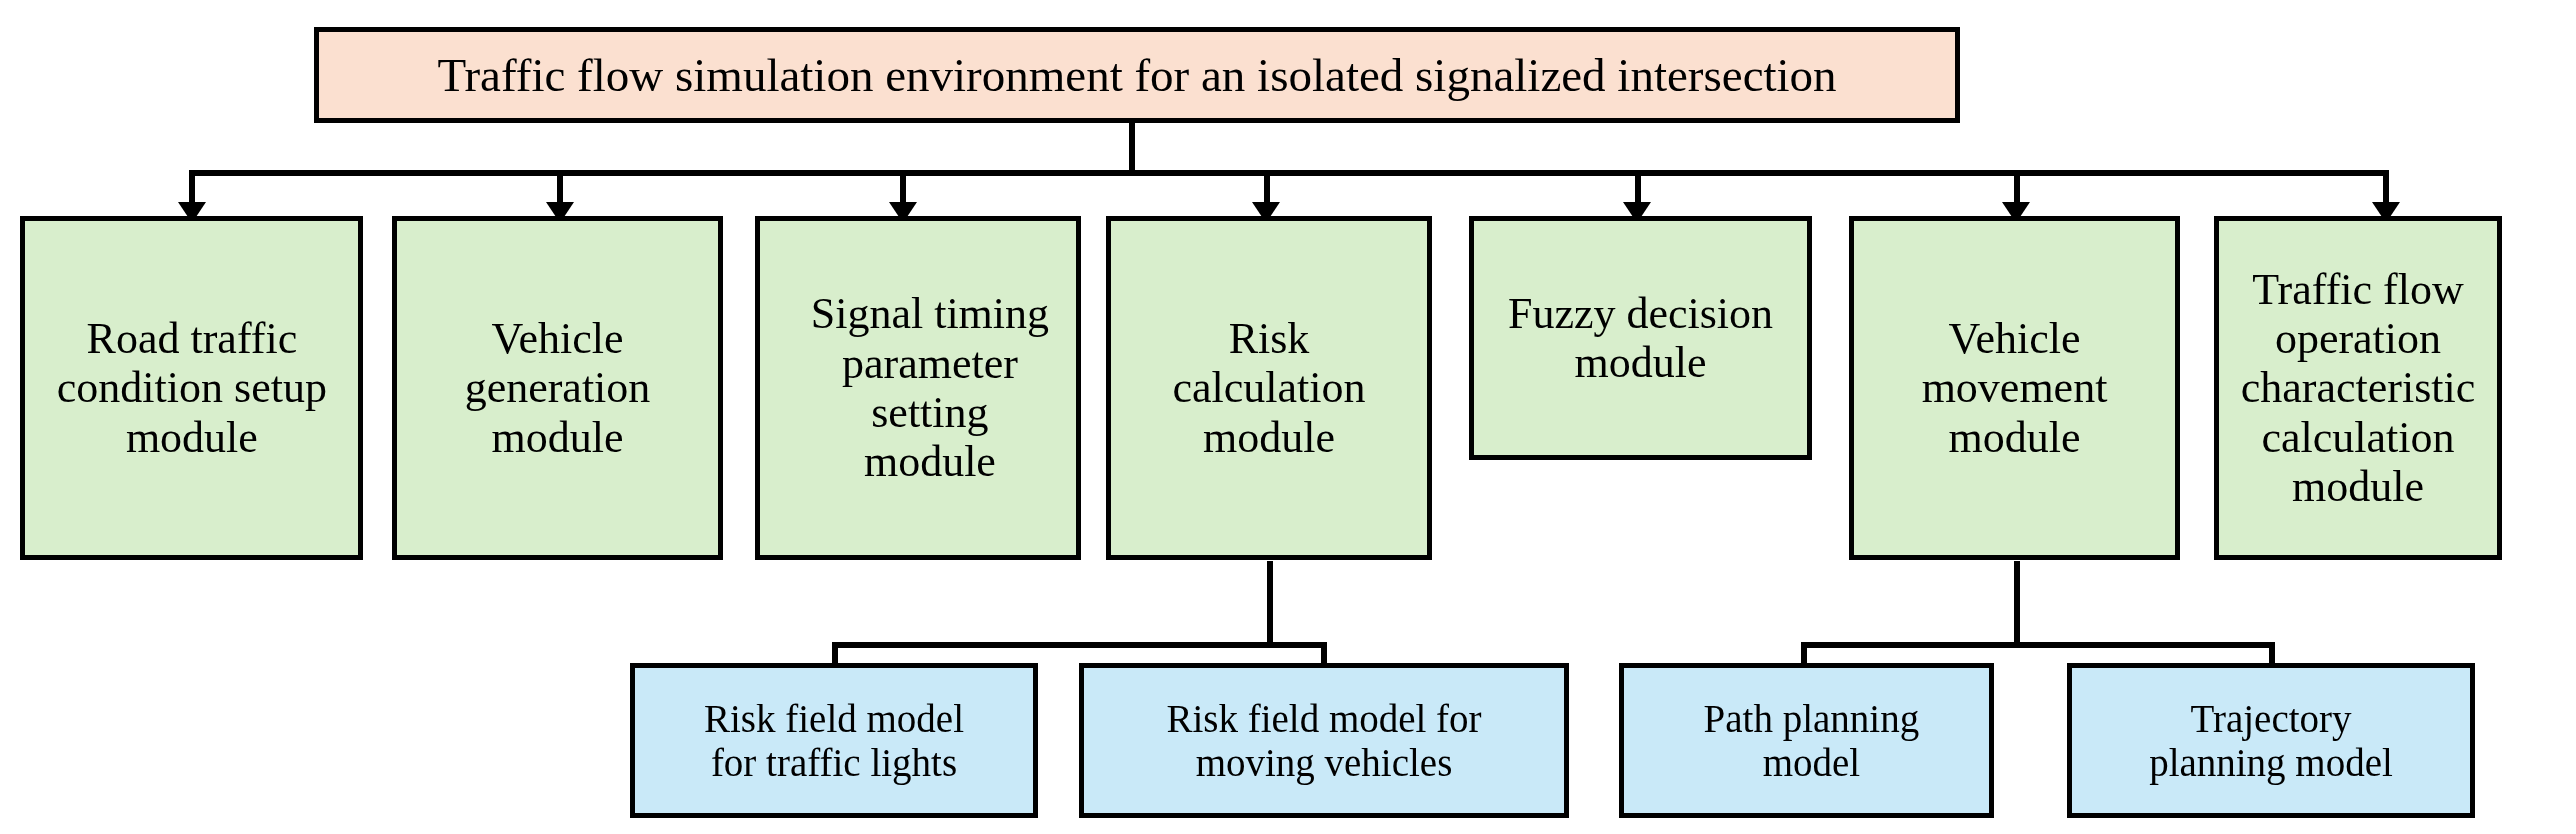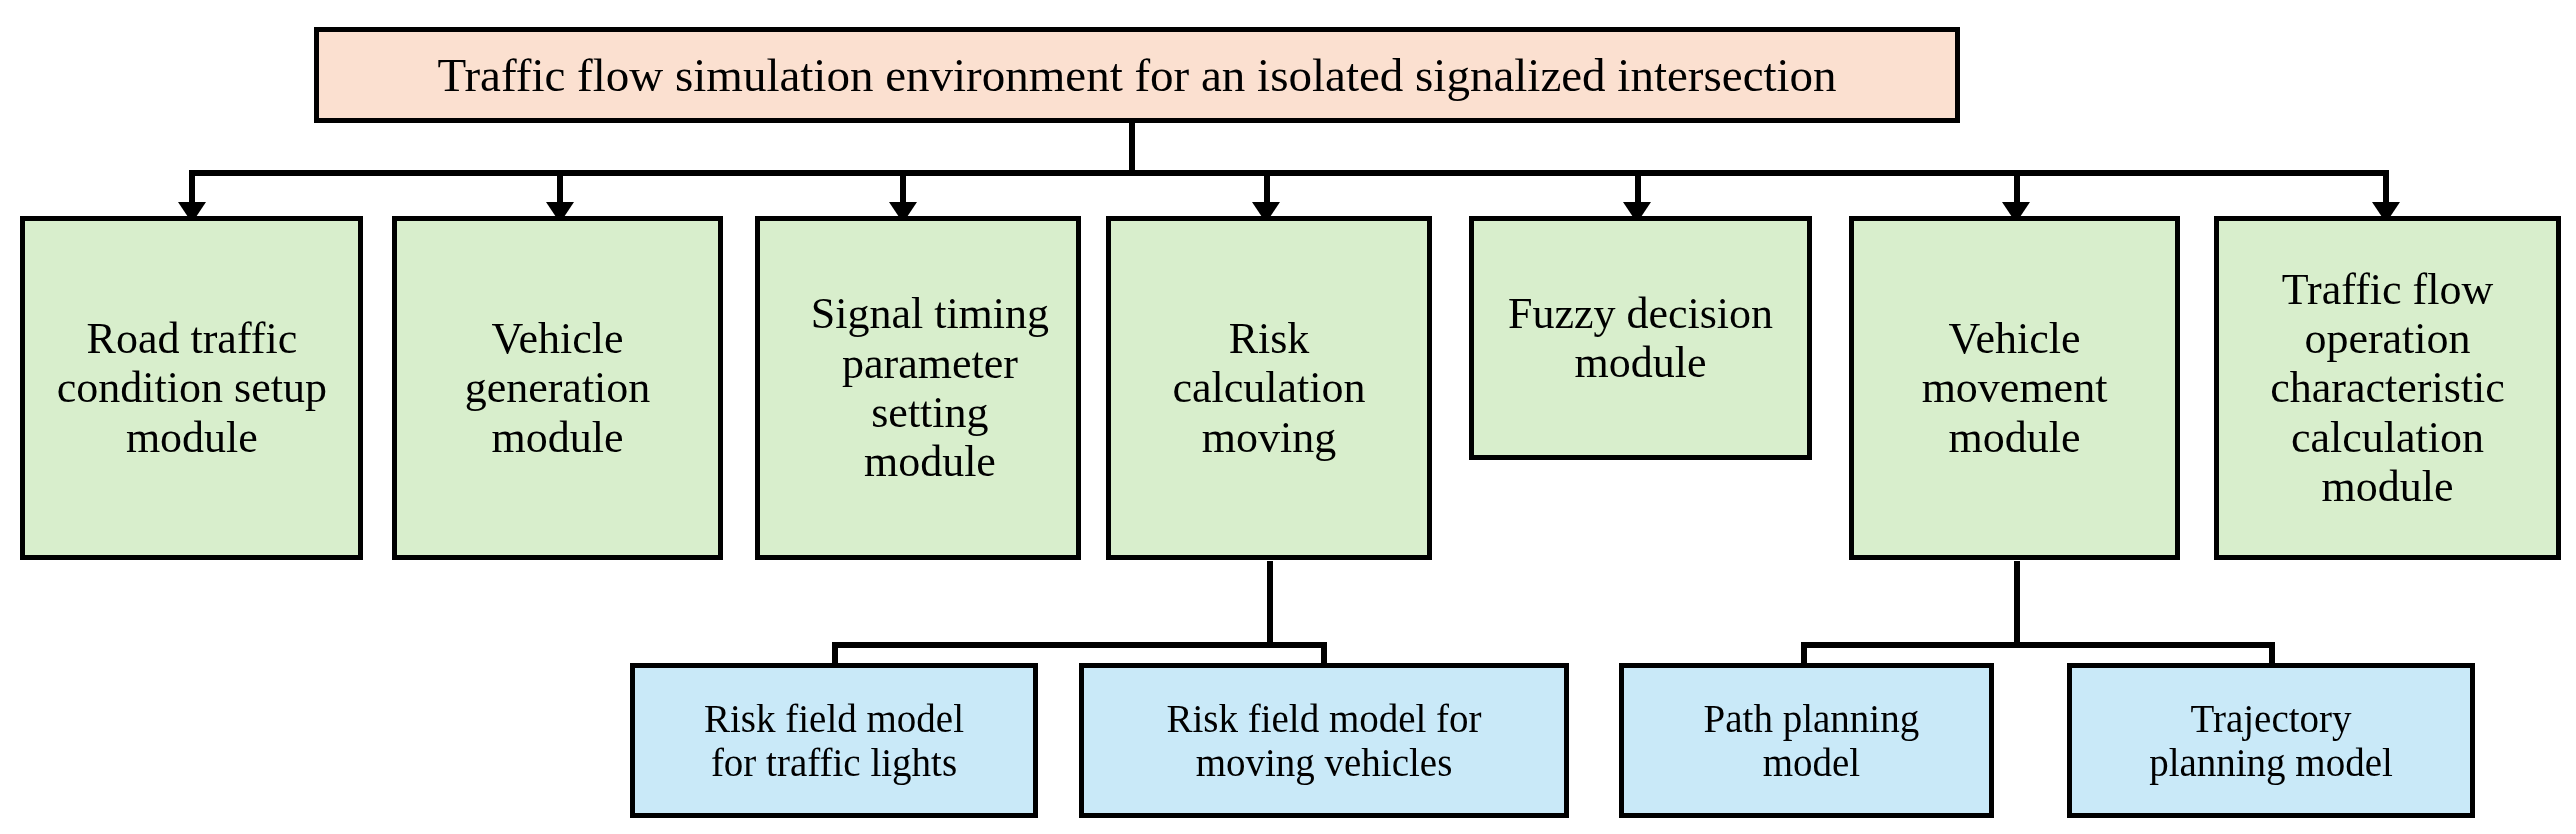--- a/index.html
+++ b/index.html
@@ -114,35 +114,35 @@
   <div class="node module" style="left:755px; top:216px; width:326px; height:344px;padding-left:32px;">
     <span>Signal timing
 parameter
 setting
 module</span>
   </div>
 
   <div class="node module" style="left:1106px; top:216px; width:326px; height:344px;">
     <span>Risk
 calculation
-moving</span>
+module</span>
   </div>
 
   <div class="node module" style="left:1469px; top:216px; width:343px; height:244px;">
     <span>Fuzzy decision
 module</span>
   </div>
 
   <div class="node module" style="left:1849px; top:216px; width:331px; height:344px;">
     <span>Vehicle
 movement
 module</span>
   </div>
 
-  <div class="node module" style="left:2214px; top:216px; width:347px; height:344px;">
+  <div class="node module" style="left:2214px; top:216px; width:288px; height:344px;">
     <span>Traffic flow
 operation
 characteristic
 calculation
 module</span>
   </div>
 
   <div class="vline" style="left:1267px; top:561px; height:82px;"></div>
   <div class="hline" style="left:832px; top:642px; width:495px;"></div>
 

